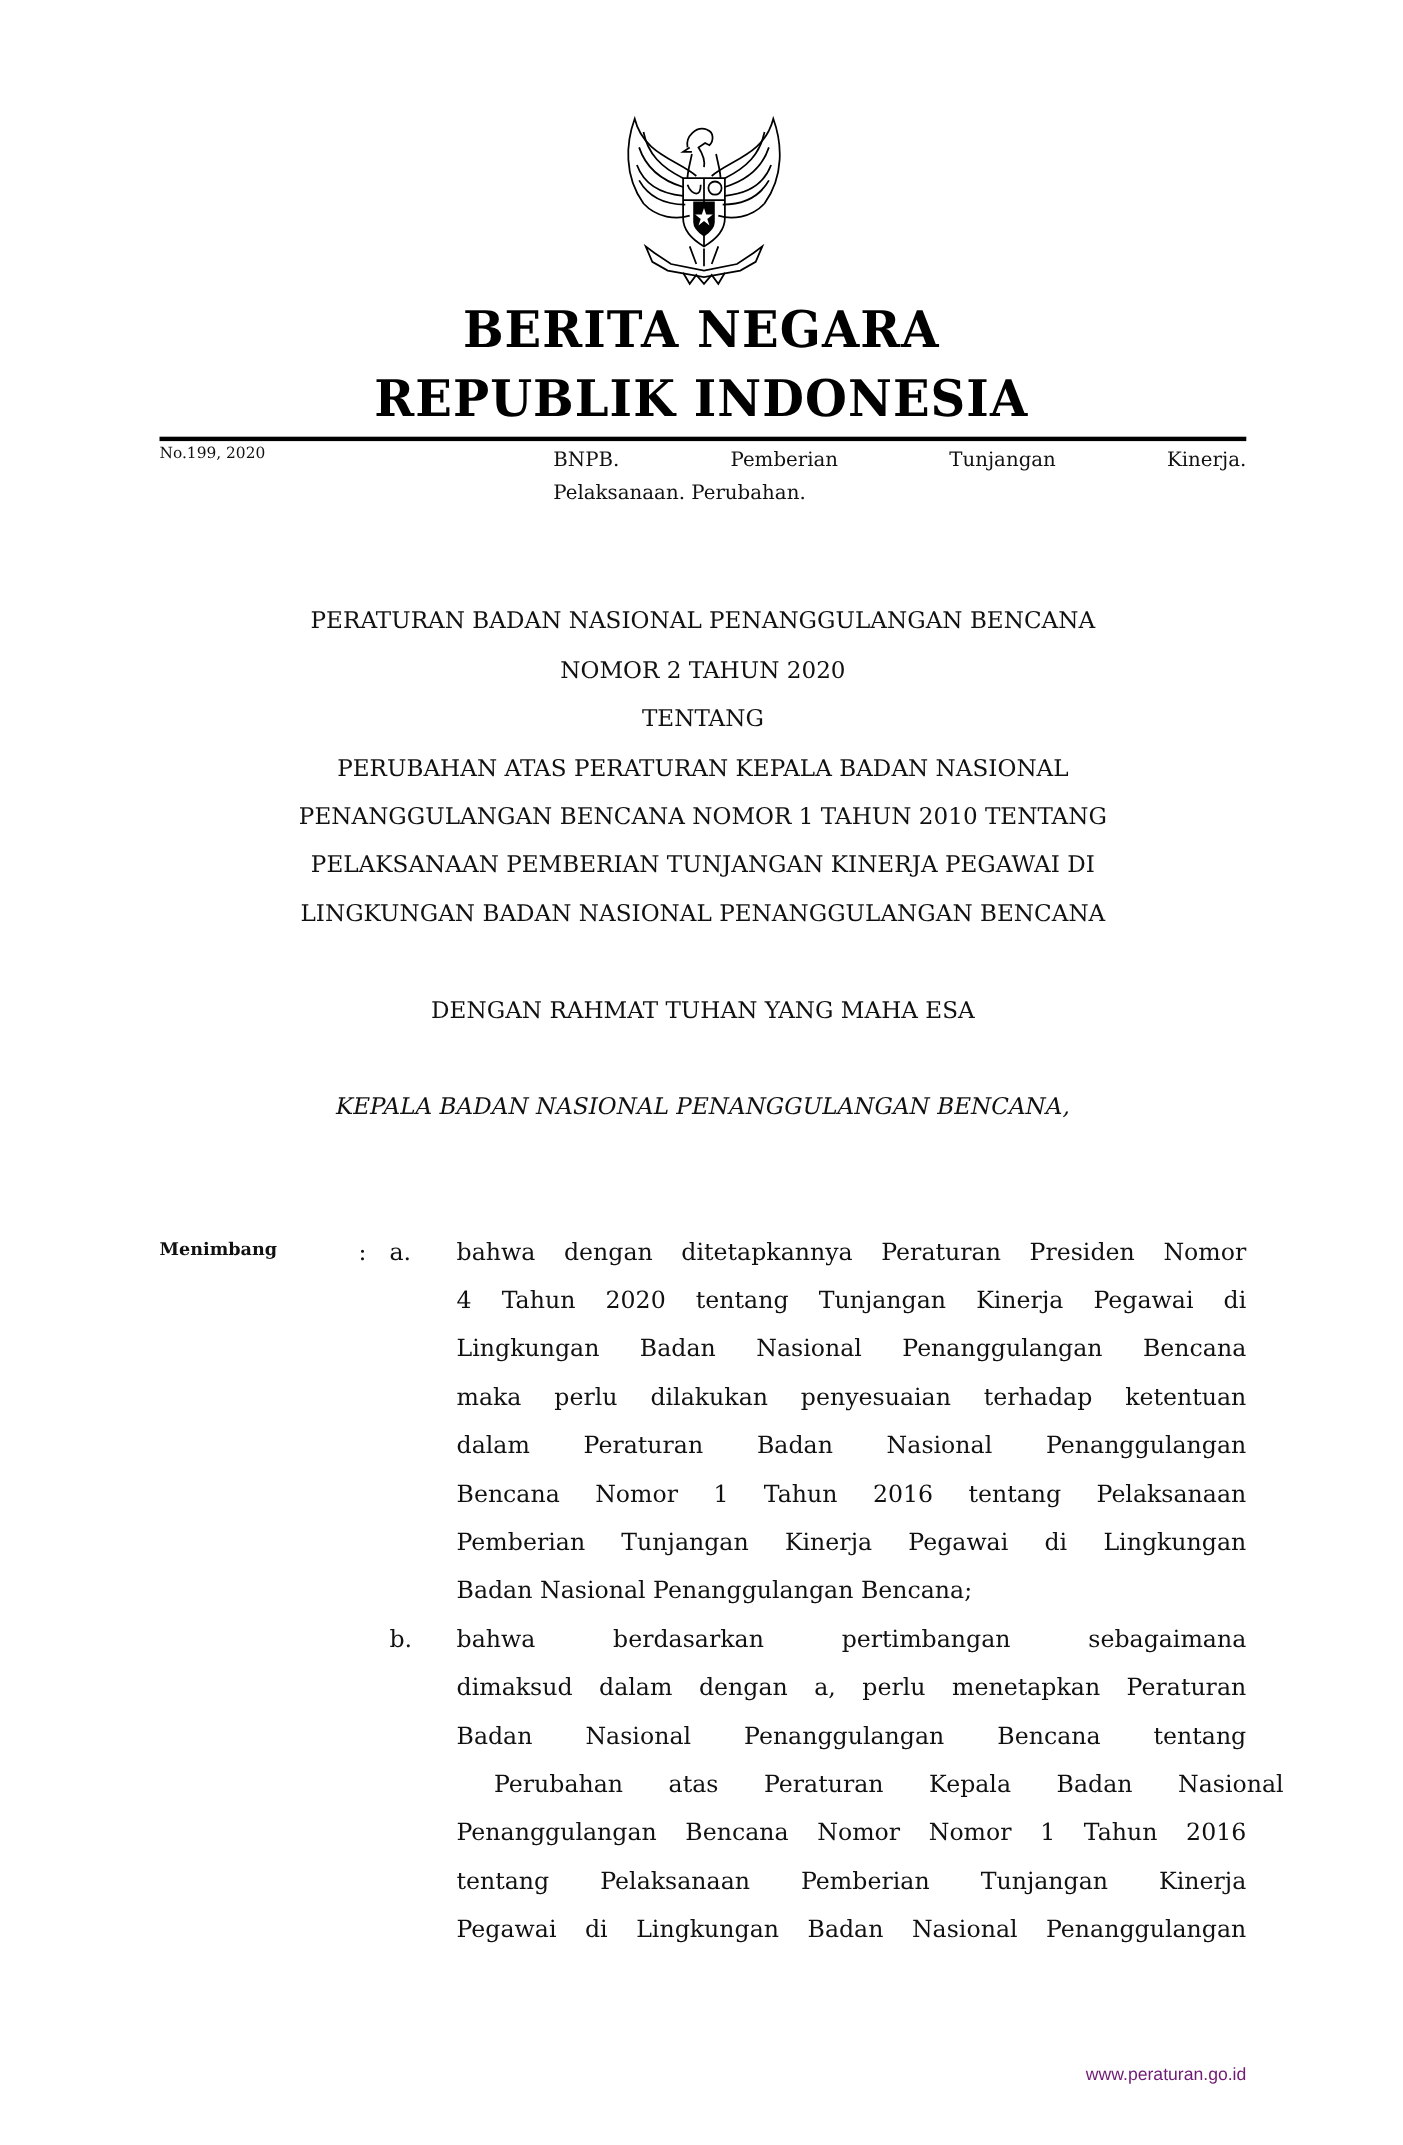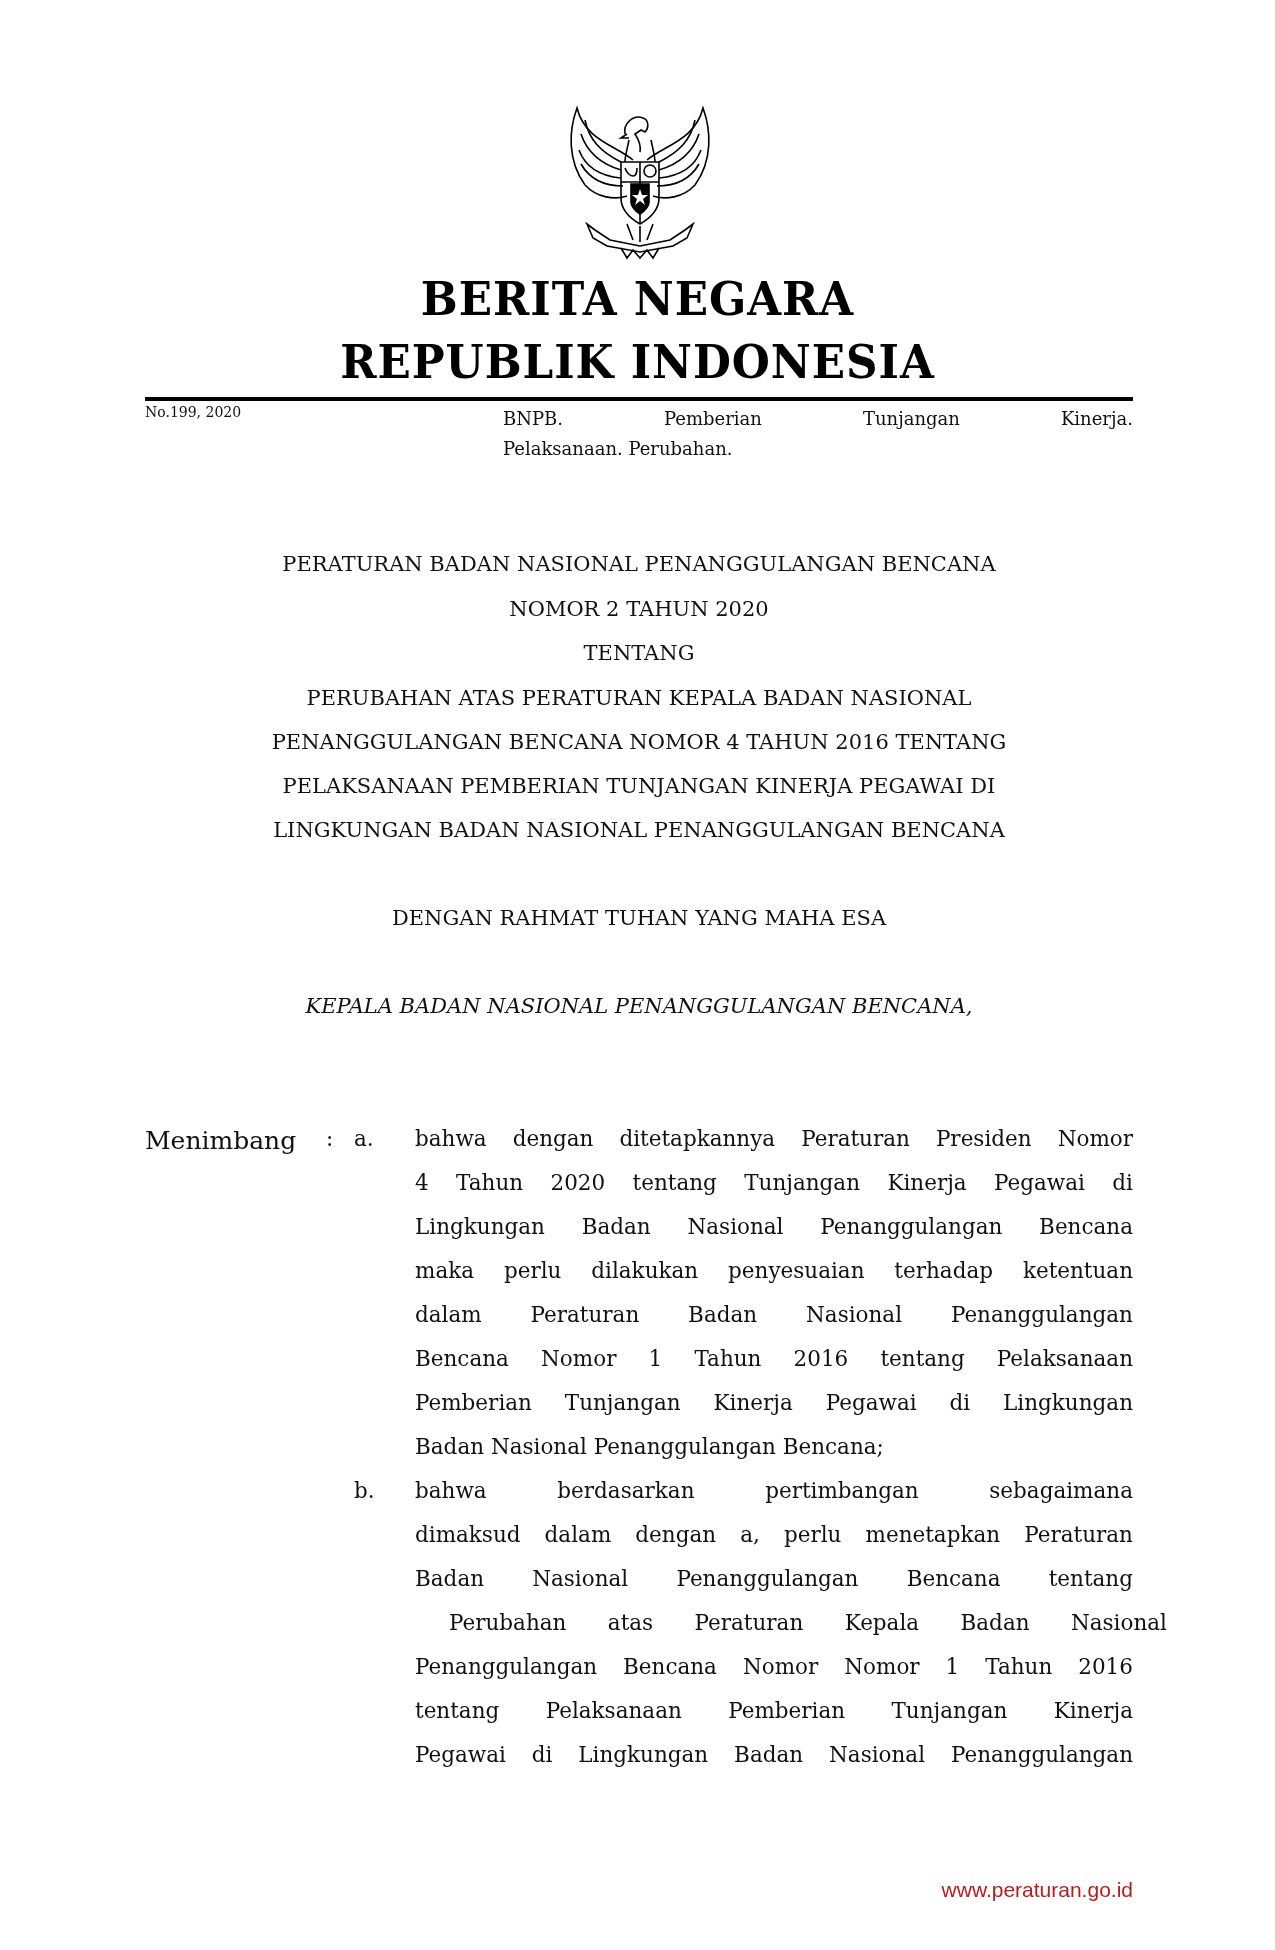--- a/index.html
+++ b/index.html
@@ -10,28 +10,28 @@
                 font-family: "DejaVu Serif", serif; font-weight: bold; color: #000;
                 font-size: 46px; letter-spacing: 1px; transform: scaleX(0.95); }
     .mast1 { top: 272px; }
     .mast2 { top: 335px; }
     .rule { position: absolute; left: 145px; top: 397px; width: 988px; height: 4px; background: #000; }
     .meta-no { position: absolute; left: 145px; top: 404px; font-size: 14px; text-align: right; }
     .meta-desc { position: absolute; left: 503px; top: 404px; width: 630px; font-size: 18px; line-height: 30px; }
     .meta-line1 { display: flex; justify-content: space-between; }
     .title-block { position: absolute; left: 145px; width: 988px; text-align: center; font-size: 21px; }
     .title-line { position: absolute; left: 0; width: 988px; text-align: center; white-space: nowrap; }
-    .lbl { position: absolute; left: 145px; font-size: 25px; white-space: nowrap; }
+    .lbl { position: absolute; left: 145px; font-size: 16px; white-space: nowrap; font-weight: bold; }
     .colon { position: absolute; left: 326px; font-size: 21.5px; }
     .marker { position: absolute; left: 354px; font-size: 21.5px; }
     .para { position: absolute; left: 415px; width: 718px; font-size: 21.5px; }
     .pline { position: absolute; left: 0; width: 718px; white-space: nowrap; height: 30px; }
     .pline.j { display: flex; justify-content: space-between; }
     .footer-url { position: absolute; left: 900px; top: 1878px; width: 233px; text-align: right;
-                  font-family: "Liberation Sans", "DejaVu Sans", sans-serif; font-size: 21px; color: #b91c1c; }
+                  font-family: "Liberation Sans", "DejaVu Sans", sans-serif; font-size: 16px; color: #701a75; }
   </style>
 </head>
 <body>
 
 <div class="emblem">
   <svg width="170" height="160" viewBox="0 0 170 160" xmlns="http://www.w3.org/2000/svg" fill="none" stroke="#000" stroke-width="1.6">
 
     <path d="M78 60 C60 45, 30 40, 22 8 C14 30, 12 60, 30 85 C42 98, 60 100, 72 96"></path>
     <path d="M30 20 C34 40, 46 52, 66 62"></path>
       <path d="M26 34 C32 52, 46 64, 66 70"></path>
@@ -82,21 +82,21 @@
     <span>Kinerja.</span>
   </div>
   <div>Pelaksanaan. Perubahan.</div>
 </div>
 
 <div class="title-block" style="top:0;">
   <div class="title-line" style="top:552px;">PERATURAN BADAN NASIONAL PENANGGULANGAN BENCANA</div>
   <div class="title-line" style="top:597px;">NOMOR 2 TAHUN 2020</div>
   <div class="title-line" style="top:641px;">TENTANG</div>
   <div class="title-line" style="top:686px;">PERUBAHAN ATAS PERATURAN KEPALA BADAN NASIONAL</div>
-  <div class="title-line" style="top:730px;">PENANGGULANGAN BENCANA NOMOR 4 TAHUN 2016 TENTANG</div>
+  <div class="title-line" style="top:730px;">PENANGGULANGAN BENCANA NOMOR 1 TAHUN 2010 TENTANG</div>
   <div class="title-line" style="top:774px;">PELAKSANAAN PEMBERIAN TUNJANGAN KINERJA PEGAWAI DI</div>
   <div class="title-line" style="top:818px;">LINGKUNGAN BADAN NASIONAL PENANGGULANGAN BENCANA</div>
   <div class="title-line" style="top:906px;">DENGAN RAHMAT TUHAN YANG MAHA ESA</div>
   <div class="title-line" style="top:994px;font-style:italic;">KEPALA BADAN NASIONAL PENANGGULANGAN BENCANA,</div>
 </div>
 
 <div class="lbl" style="top:1126px;">Menimbang</div>
 <div class="colon" style="top:1126px;">:</div>
 
 <div class="marker" style="top:1126px;">a.</div>

